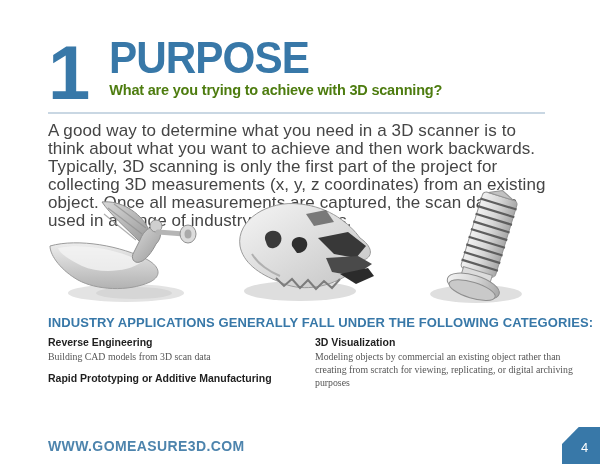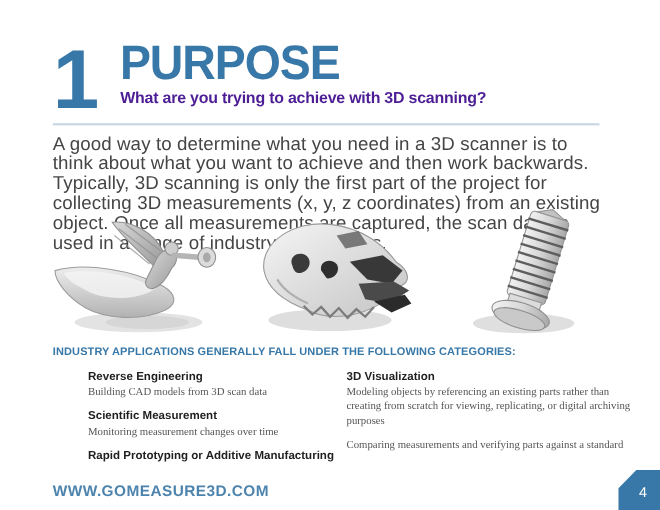--- a/index.html
+++ b/index.html
@@ -18,21 +18,21 @@
   .big-num {
     font-size:76px; font-weight:bold; line-height:0.86;
     color:#3878a8; letter-spacing:-2px; padding-top:4px;
   }
   .head-text { margin-left:21px; }
   .title {
     font-size:44px; font-weight:bold; color:#3878a8;
     line-height:1.0; letter-spacing:-1px; transform:scaleX(0.96); transform-origin:left;
   }
   .subtitle {
-    font-size:14.5px; font-weight:bold; color:#4c1d95; margin-top:2px; letter-spacing:-0.2px;
+    font-size:14.5px; font-weight:bold; color:#4d7c0f; margin-top:2px; letter-spacing:-0.2px;
   }
   .rule {
     position:absolute; left:48px; top:112px; width:497px; height:2px;
     background:#c9d7e3;
   }
 
   
   .intro {
     position:absolute; left:48px; top:122px; width:505px;
     font-size:17px; line-height:18px; color:#454545; letter-spacing:0.1px;
@@ -41,24 +41,24 @@
   
   .gallery {
     position:absolute; left:44px; top:192px; width:516px; height:118px;
     display:flex; justify-content:space-between; align-items:flex-end;
   }
   .gallery .obj { flex:0 0 auto; }
 
   
   .cat-heading {
     position:absolute; left:48px; top:315px;
-    font-size:10px; font-weight:bold; color:#3878a8; letter-spacing:0.1px;
+    font-size:13px; font-weight:bold; color:#3878a8; letter-spacing:0.1px;
   }
   .col { position:absolute; top:336px; }
-  .col-left  { left:48px;  width:245px;margin-left:32px; }
+  .col-left  { left:48px;  width:245px; }
   .col-right { left:315px; width:258px; }
   .cat-item { margin-bottom:9px; }
   .cat-title { font-size:10.5px; font-weight:bold; color:#1f1f1f; line-height:13px; }
   .cat-desc  { font-size:9.8px; color:#555; line-height:13px; margin-top:1px;font-family:Liberation Serif, serif; }
 
   
   .footer-url {
     position:absolute; left:48px; top:438px;
     font-size:14px; font-weight:bold; color:#4d84ad; letter-spacing:0.4px;
   }
@@ -176,35 +176,30 @@
   </div>
 
   <div class="cat-heading">INDUSTRY APPLICATIONS GENERALLY FALL UNDER THE FOLLOWING CATEGORIES:</div>
 
   <div class="col col-left">
     <div class="cat-item">
       <div class="cat-title">Reverse Engineering</div>
       <div class="cat-desc">Building CAD models from 3D scan data</div>
     </div>
     <div class="cat-item">
-      <div class="cat-title">Scientific Measurement</div>
-      <div class="cat-desc">Monitoring measurement changes over time</div>
-    </div>
-    <div class="cat-item">
       <div class="cat-title">Rapid Prototyping or Additive Manufacturing</div>
     </div>
   </div>
 
   <div class="col col-right">
     <div class="cat-item">
       <div class="cat-title">3D Visualization</div>
-      <div class="cat-desc">Modeling objects by referencing an existing parts rather than creating from scratch for viewing, replicating, or digital archiving purposes</div>
-    </div>
-    <div class="cat-item">
-      <div class="cat-desc">Comparing measurements and verifying parts against a standard</div>
+      <div class="cat-desc">Modeling objects by commercial an existing object rather than creating from scratch for viewing, replicating, or digital archiving purposes</div>
+    </div>
+    <div class="cat-item">
     </div>
   </div>
 
   <div class="footer-url">WWW.GOMEASURE3D.COM</div>
   <div class="page-badge">
     <span>4</span>
   </div>
 
 </div>
 

